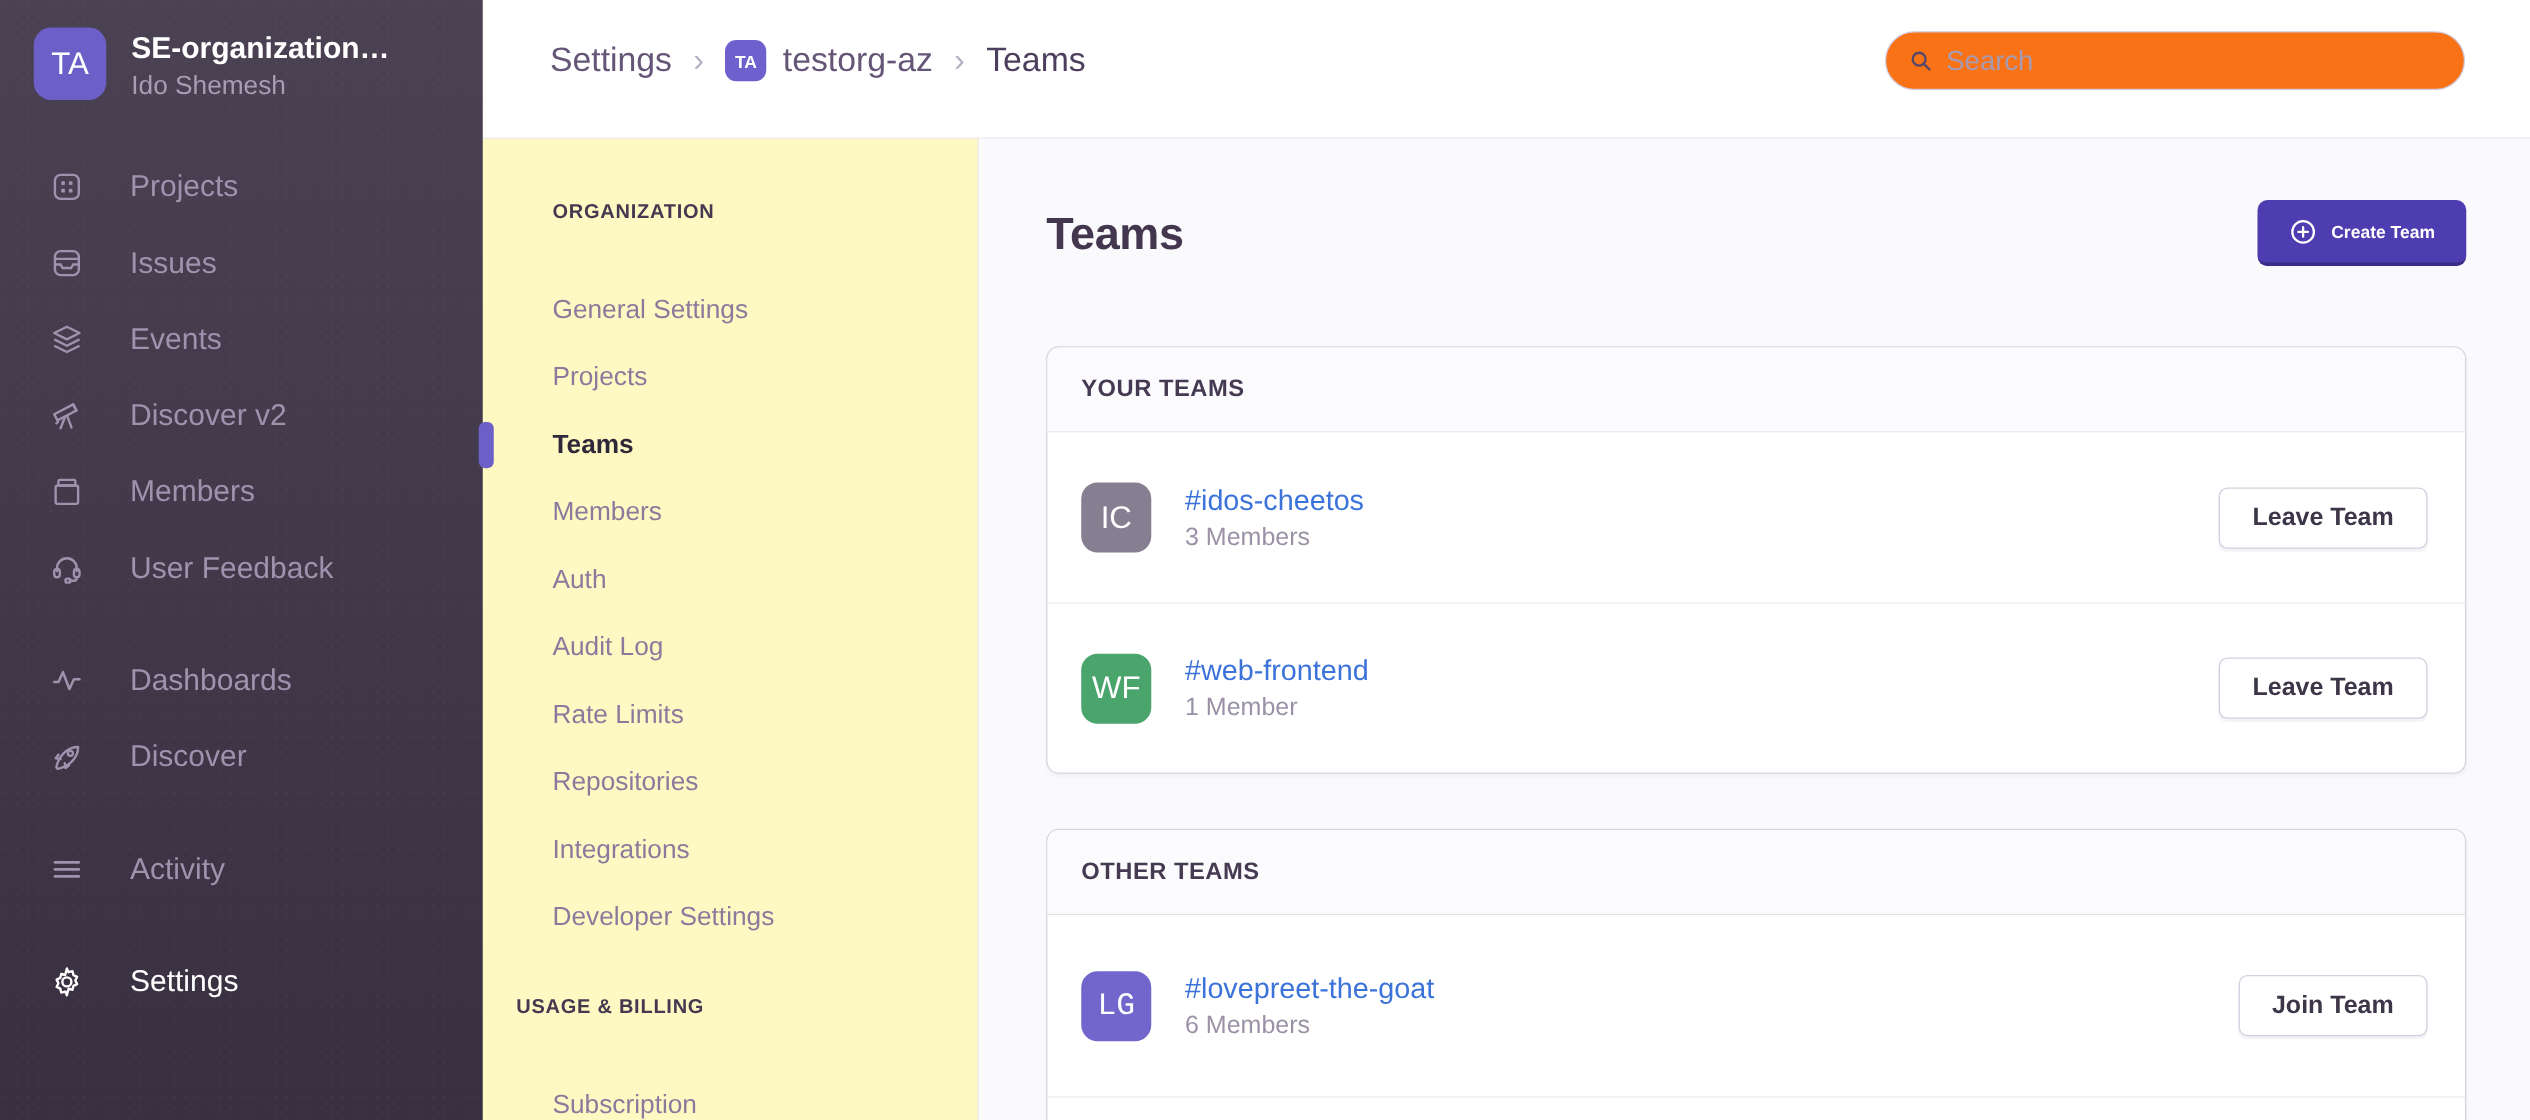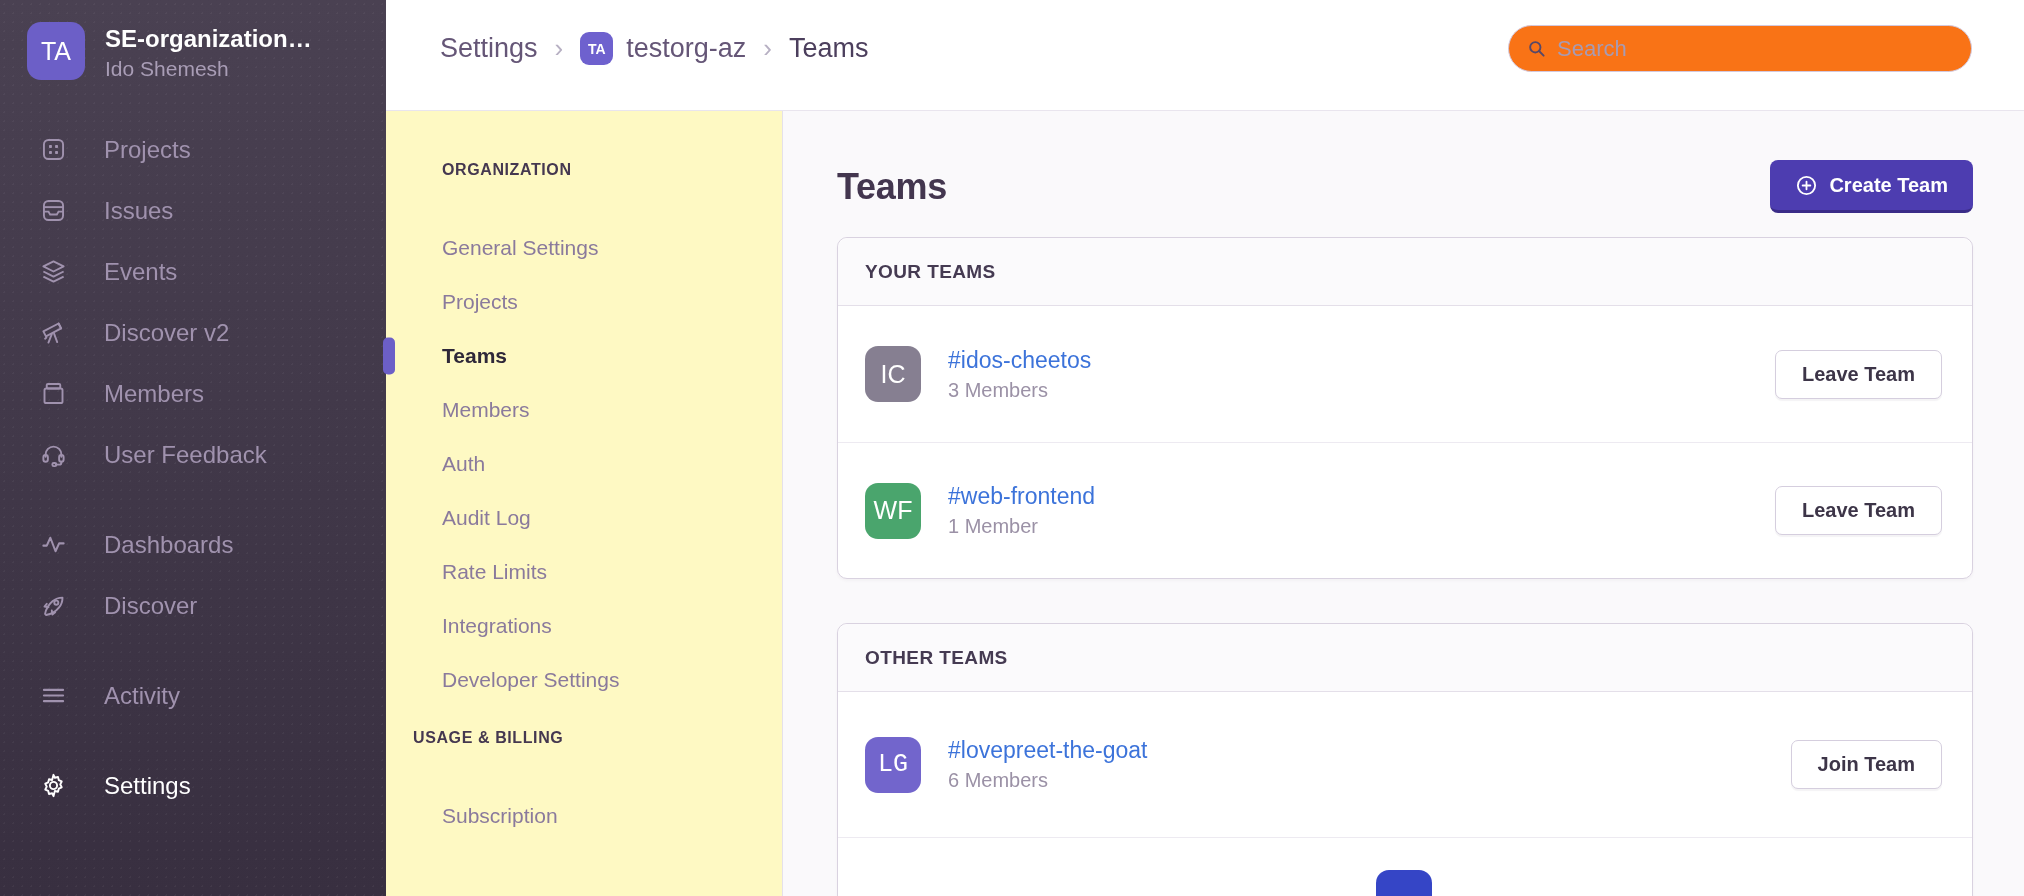--- a/index.html
+++ b/index.html
@@ -72,46 +72,46 @@
 
   
   .settings-nav {
     width:397px; min-width:397px; background:#fef9c3; border-right:1px solid #e5e1ea;
     padding-top:48px;
   }
   .nav-heading {
     padding-left:56px; font-size:16px; font-weight:bold; letter-spacing:.6px;
     color:#453850; line-height:22px; margin-bottom:40px;
   }
-  .nav-heading.second { margin-top:20px;padding-left:27px; }
+  .nav-heading.second { margin-top:34px;padding-left:27px; }
   .settings-nav ul { list-style:none; }
   .nav-item {
     height:54px; display:flex; align-items:center; padding-left:56px;
     font-size:21px; color:#8a7a9c; cursor:pointer; position:relative;
   }
   .nav-item.active { color:#2f2839; font-weight:bold; }
   .nav-item.active::before {
     content:""; position:absolute; left:-3px; top:50%; transform:translateY(-50%);
     width:12px; height:37px; background:#6c5fc7; border-radius:5px;
   }
 
   
   .main { flex:1; background:#faf9fb; padding:49px 51px 0 54px; min-width:0; }
   .title-row { display:flex; align-items:center; justify-content:space-between; }
   .page-title { font-size:36px; font-weight:600; color:#43364f; letter-spacing:-0.3px; }
   .create-btn {
     height:53px; padding:0 25px; background:#4d3db0; border:none; border-bottom:3px solid #3a2c88;
-    border-radius:8px; color:#fff; font-size:20px; font-weight:bold;
+    border-radius:8px; color:#fff; font-size:14px; font-weight:bold;
     display:flex; align-items:center; gap:11px; cursor:pointer;
     font-family:"Liberation Sans", sans-serif;
   }
   .create-btn svg { width:23px; height:23px; }
 
   .panel {
-    margin-top:24px; background:#ffffff; border:1px solid #d9d2e0; border-radius:10px;
+    margin-top:64px; background:#ffffff; border:1px solid #d9d2e0; border-radius:10px;
     box-shadow:0 2px 3px rgba(70,57,88,0.04);
   }
   .panel.second { margin-top:44px; }
   .panel-header {
     height:68px; display:flex; align-items:center; padding:0 27px;
     background:#fbfafc; border-bottom:1px solid #e4dfe9;
     border-radius:10px 10px 0 0;
     font-size:19px; font-weight:bold; color:#453a52; letter-spacing:.4px;
   }
   .team-row { display:flex; align-items:center; padding:0 30px 0 27px; height:136px;justify-content:center; }
@@ -278,20 +278,21 @@
     <nav class="settings-nav">
       <div class="nav-heading">ORGANIZATION</div>
       <ul>
         <li class="nav-item">General Settings</li>
         <li class="nav-item">Projects</li>
         <li class="nav-item active">Teams</li>
         <li class="nav-item">Members</li>
         <li class="nav-item">Auth</li>
         <li class="nav-item">Audit Log</li>
         <li class="nav-item">Rate Limits</li>
+        <li class="nav-item">Repositories</li>
         <li class="nav-item">Integrations</li>
         <li class="nav-item">Developer Settings</li>
       </ul>
       <div class="nav-heading second">USAGE &amp; BILLING</div>
       <ul>
         <li class="nav-item">Subscription</li>
       </ul>
     </nav>
 
     <main class="main">

